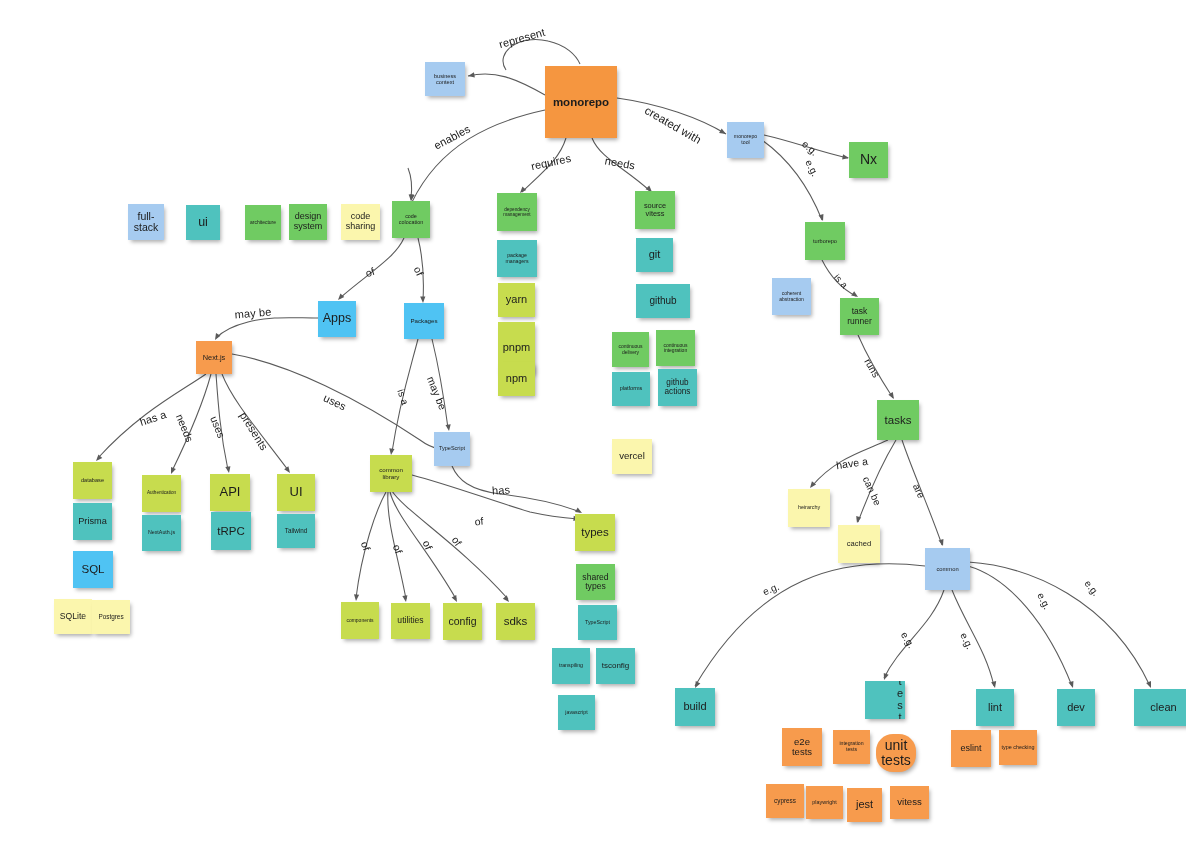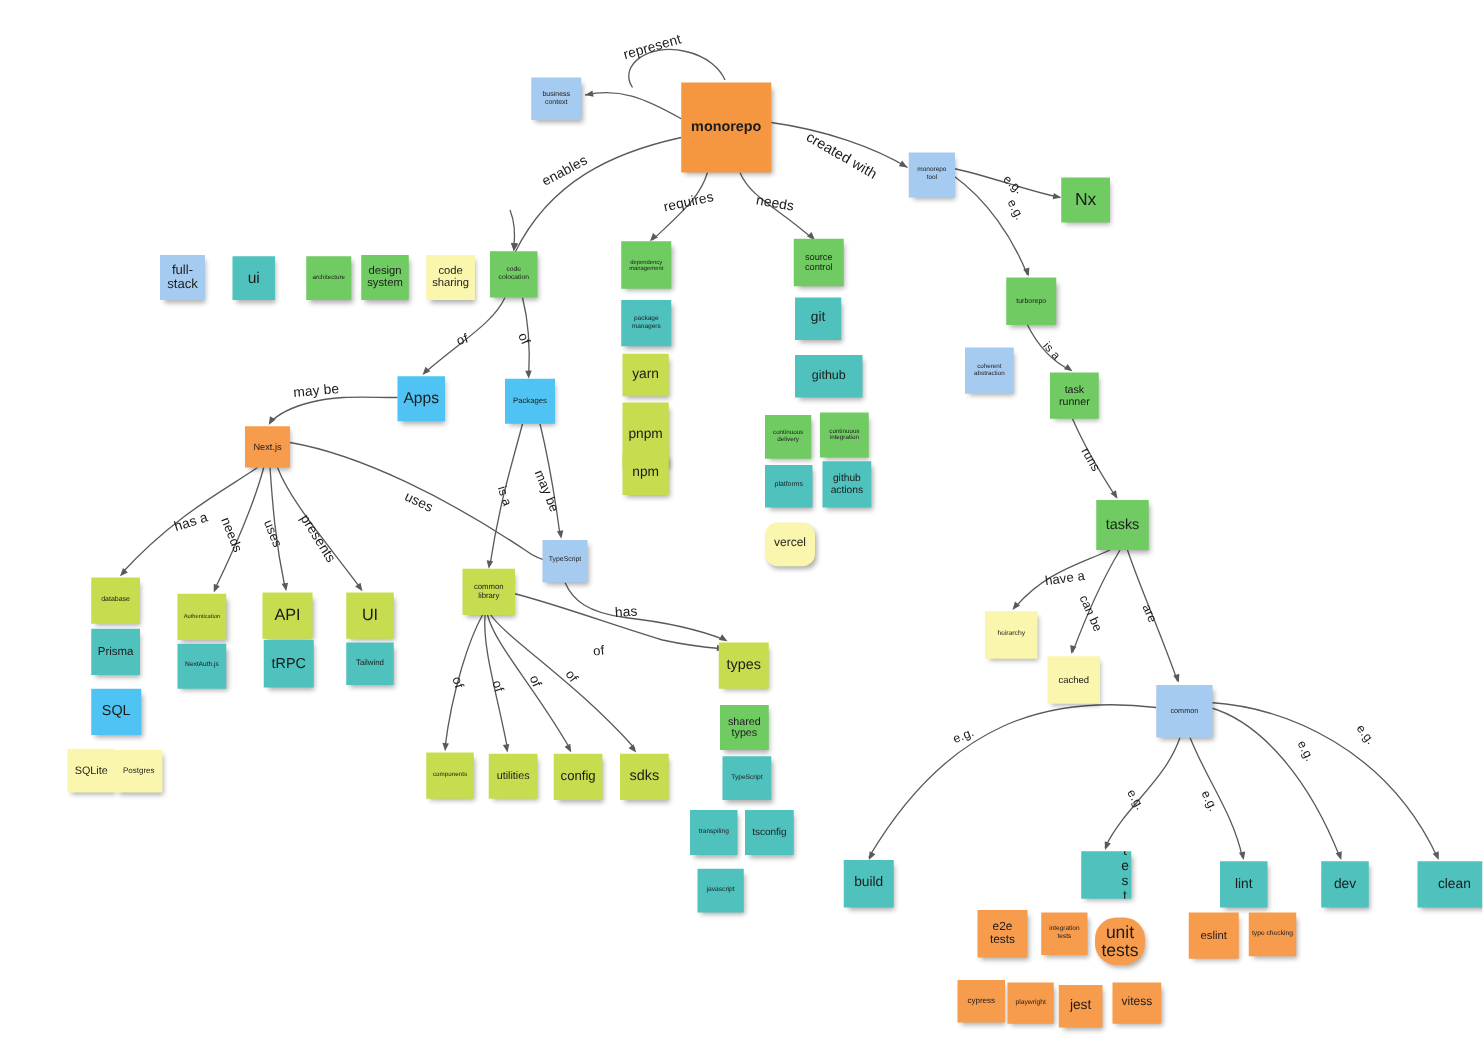--- a/index.html
+++ b/index.html
@@ -255,41 +255,41 @@
       <div class="node" style="left: 498px; top: 283px; width: 37px; height: 34px; background: rgb(199, 220, 78); font-size: 11px;">
         <span>yarn</span>
       </div>
       <div class="node" style="left: 498px; top: 322px; width: 37px; height: 52px; background: rgb(199, 220, 78); font-size: 11px; justify-content: flex-end;">
         <span>pnpm</span>
       </div>
       <div class="node" style="left: 498px; top: 362px; width: 37px; height: 34px; background: rgb(199, 220, 78); font-size: 11px;">
         <span>npm</span>
       </div>
       <div class="node" style="left: 635px; top: 191px; width: 40px; height: 38px; background: rgb(112, 203, 98); font-size: 7.4px;">
-        <span>source control</span>
+        <span>source vitess</span>
       </div>
       <div class="node" style="left: 636px; top: 238px; width: 37px; height: 34px; background: rgb(79, 194, 190); font-size: 11px;">
         <span>git</span>
       </div>
       <div class="node" style="left: 636px; top: 284px; width: 54px; height: 34px; background: rgb(79, 194, 190); font-size: 10px;">
         <span>github</span>
       </div>
       <div class="node" style="left: 612px; top: 332px; width: 37px; height: 35px; background: rgb(112, 203, 98); font-size: 5px;">
         <span>continuous delivery</span>
       </div>
       <div class="node" style="left: 656px; top: 330px; width: 39px; height: 36px; background: rgb(112, 203, 98); font-size: 5px;">
         <span>continuous integration</span>
       </div>
       <div class="node" style="left: 612px; top: 372px; width: 38px; height: 34px; background: rgb(79, 194, 190); font-size: 5.5px;">
         <span>platforms</span>
       </div>
       <div class="node" style="left: 658px; top: 369px; width: 39px; height: 37px; background: rgb(79, 194, 190); font-size: 8.2px;">
         <span>github actions</span>
       </div>
-      <div class="node" style="left: 612px; top: 418px; width: 40px; height: 35px; background: rgb(251, 246, 173); font-size: 9.6px; border-radius: 10px;">
+      <div class="node" style="left: 612px; top: 439px; width: 40px; height: 35px; background: rgb(251, 246, 173); font-size: 9.6px;">
         <span>vercel</span>
       </div>
       <div class="node" style="left: 128px; top: 204px; width: 36px; height: 36px; background: rgb(166, 203, 240); font-size: 10.5px;">
         <span>full-stack</span>
       </div>
       <div class="node" style="left: 186px; top: 205px; width: 34px; height: 35px; background: rgb(79, 194, 190); font-size: 12.5px;">
         <span>ui</span>
       </div>
       <div class="node" style="left: 245px; top: 205px; width: 36px; height: 35px; background: rgb(112, 203, 98); font-size: 5px;">
         <span>architecture</span>

